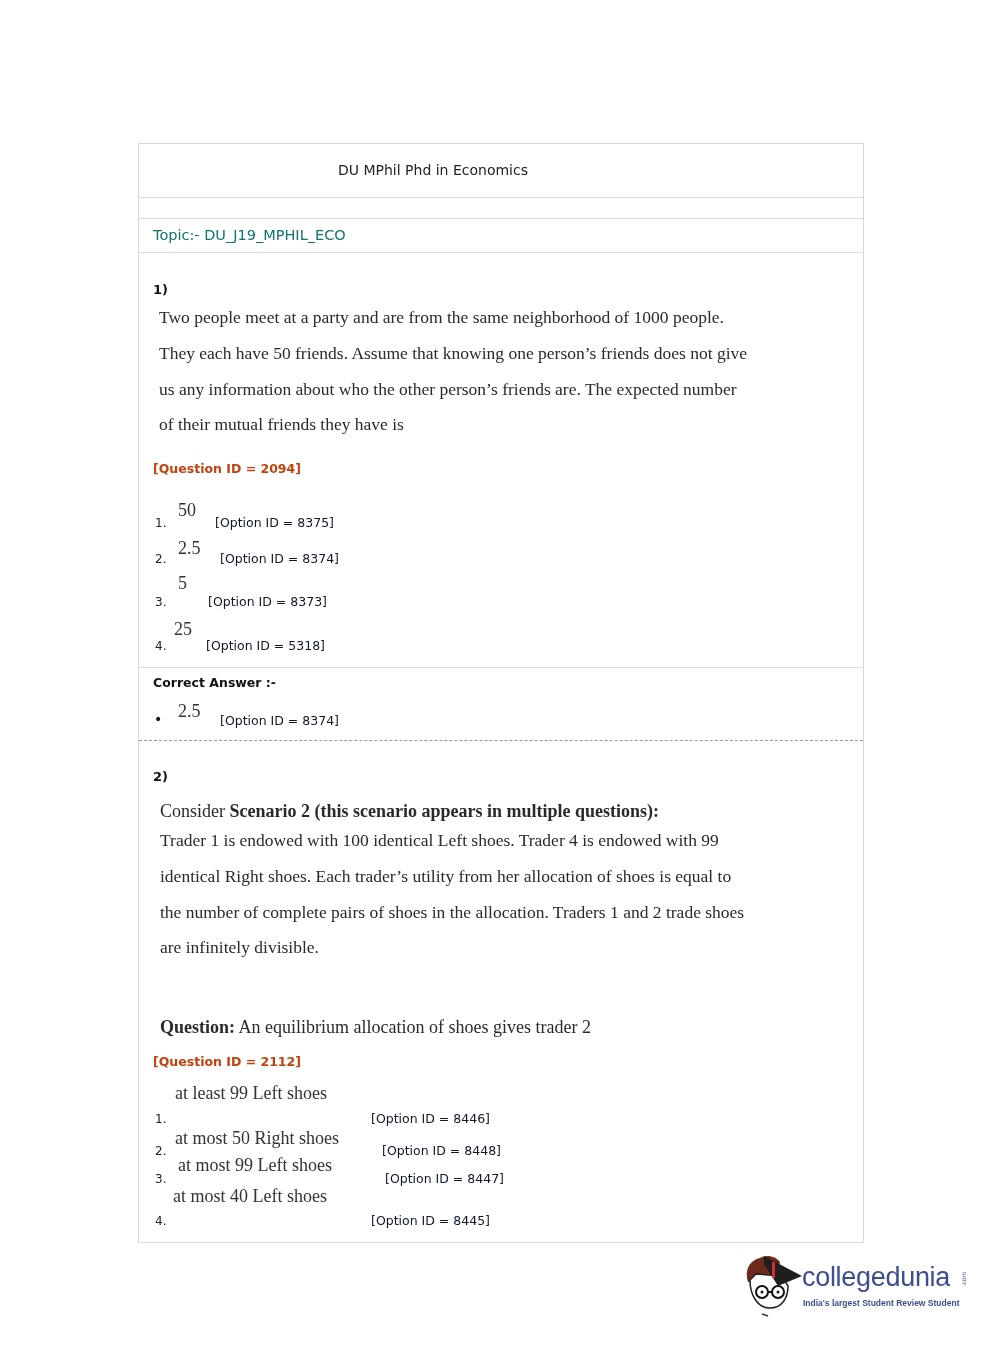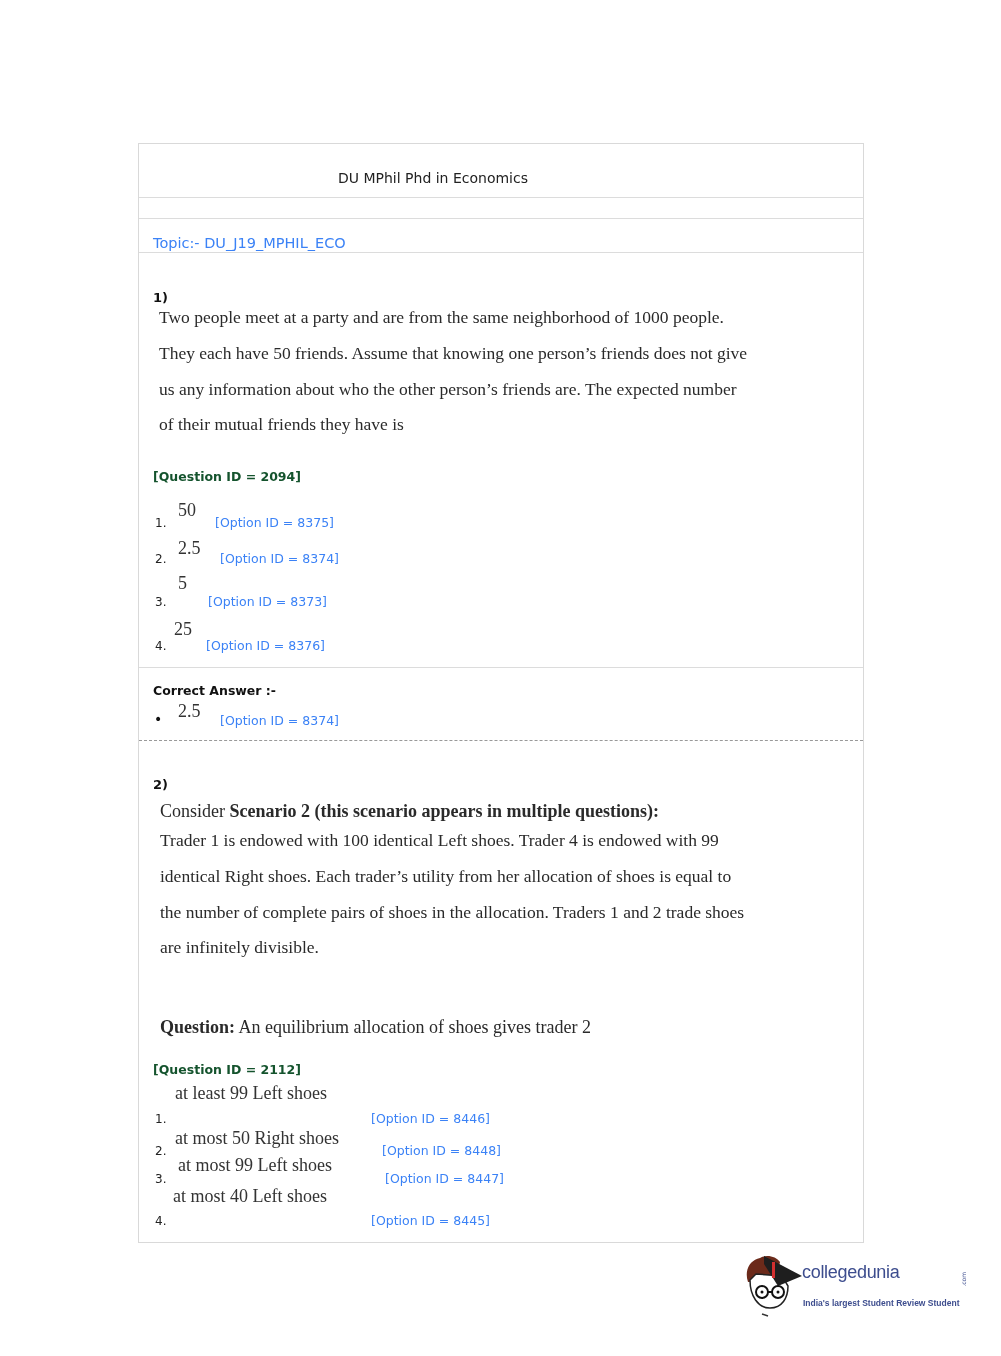--- a/index.html
+++ b/index.html
@@ -1,35 +1,35 @@
 <!DOCTYPE html>
 <html><head>
   <meta charset="utf-8">
   <style>
     html, body { margin: 0; padding: 0; background: #ffffff; }
     body { width: 1001px; height: 1356px; position: relative; overflow: hidden; font-family: "DejaVu Sans", sans-serif; color: #111; }
-    .sans { font-family: "DejaVu Sans", sans-serif; margin-top: 8px; }
+    .sans { font-family: "DejaVu Sans", sans-serif; }
     .abs { position: absolute; }
 
     .frame { position: absolute; left: 138px; top: 143px; width: 726px; height: 1100px; border: 1px solid #d9d9d9; box-sizing: border-box; }
     .hline { position: absolute; height: 1px; background: #dcdcdc; }
     .dash { position: absolute; left: 139px; width: 724px; border-top: 1px dashed #999; }
 
     .title { left: 138px; top: 162px; width: 590px; text-align: center; font-size: 14px; color: #222; }
-    .topic { left: 153px; top: 227px; font-size: 14.5px; color: #3b82f6; }
+    .topic { left: 153px; top: 227px; font-size: 14.5px; color: #0f766e; }
     .qnum { font-weight: bold; font-size: 13px; }
     .para { font-family: "Liberation Serif", "DejaVu Serif", serif; font-size: 17.5px; color: #2a2a2a; line-height: 35.8px; width: 705px; }
-    .qid { font-weight: bold; font-size: 12.5px; color: #14532d; }
+    .qid { font-weight: bold; font-size: 12.5px; color: #c2410c; }
     .optnum { font-size: 12px; color: #222; }
     .optval { font-family: "Liberation Serif", "DejaVu Serif", serif; font-size: 18px; color: #333; }
-    .optid { font-size: 12.5px; color: #3b82f6; }
+    .optid { font-size: 12.5px; color: #0f172a; }
     .ans-label { font-weight: bold; font-size: 12.5px; }
     .bullet { font-size: 14px; }
 
-    .logo-text { font-family: "Liberation Sans", sans-serif; font-size: 18px; color: #3d4d8e; letter-spacing: -0.3px; text-align: center; }
+    .logo-text { font-family: "Liberation Sans", sans-serif; font-size: 27px; color: #3d4d8e; letter-spacing: -0.3px; text-align: center; }
     .logo-com { font-size: 6px; color: #3d4d8e; writing-mode: vertical-rl; transform: rotate(180deg); }
     .tagline { font-family: "Liberation Sans", sans-serif; font-size: 8.5px; font-weight: bold; color: #3d4d8e; }
   </style>
 </head>
 <body>
 
 <div class="frame"></div>
 <div class="hline" style="left:139px; top:197px; width:724px;"></div>
 <div class="hline" style="left:139px; top:218px; width:724px;"></div>
 <div class="hline" style="left:139px; top:252px; width:724px;"></div>
@@ -55,21 +55,21 @@
 <div class="abs optnum" style="left:155px; top:552px;">2.</div>
 <div class="abs optval" style="left:178px; top:538px;">2.5</div>
 <div class="abs optid" style="left:220px; top:551px;">[Option ID = 8374]</div>
 
 <div class="abs optnum" style="left:155px; top:595px;">3.</div>
 <div class="abs optval" style="left:178px; top:573px;">5</div>
 <div class="abs optid" style="left:208px; top:594px;">[Option ID = 8373]</div>
 
 <div class="abs optnum" style="left:155px; top:639px;">4.</div>
 <div class="abs optval" style="left:174px; top:619px;">25</div>
-<div class="abs optid" style="left:206px; top:638px;">[Option ID = 8376]</div>
+<div class="abs optid" style="left:206px; top:638px;">[Option ID = 5318]</div>
 
 <div class="abs ans-label sans" style="left:153px; top:675px;">Correct Answer :-</div>
 <div class="abs bullet" style="left:154px; top:711px;">•</div>
 <div class="abs optval" style="left:178px; top:701px;">2.5</div>
 <div class="abs optid" style="left:220px; top:713px;">[Option ID = 8374]</div>
 
 <div class="abs qnum sans" style="left:153px; top:769px;">2)</div>
 <div class="abs para" style="left:160px; top:781px; font-size:18px;margin-top:13px;">
   <span>Consider </span><span style="font-weight:bold;">Scenario 2 (this scenario appears in multiple questions):</span>
 </div>

